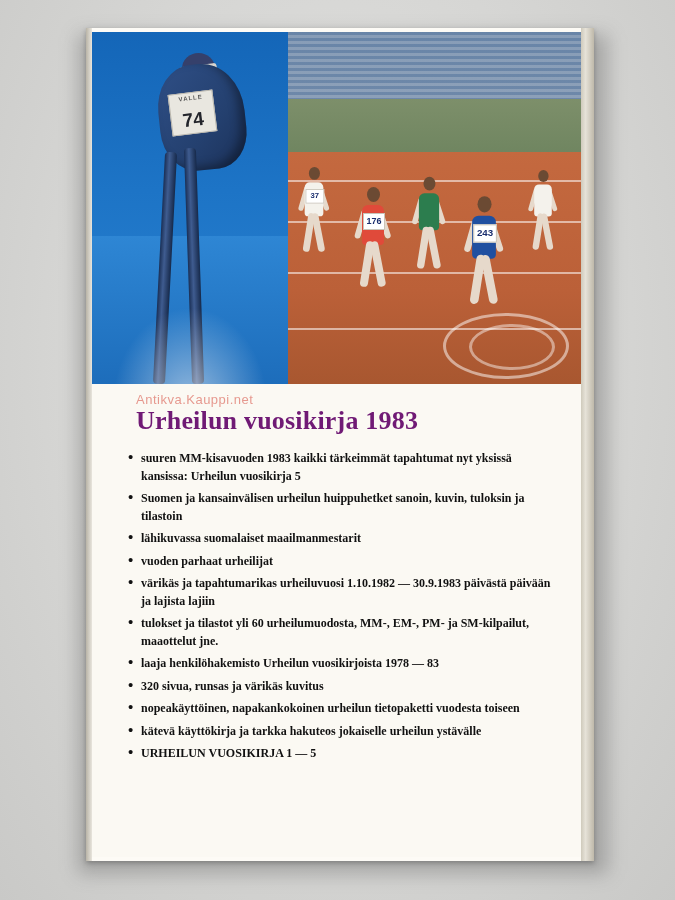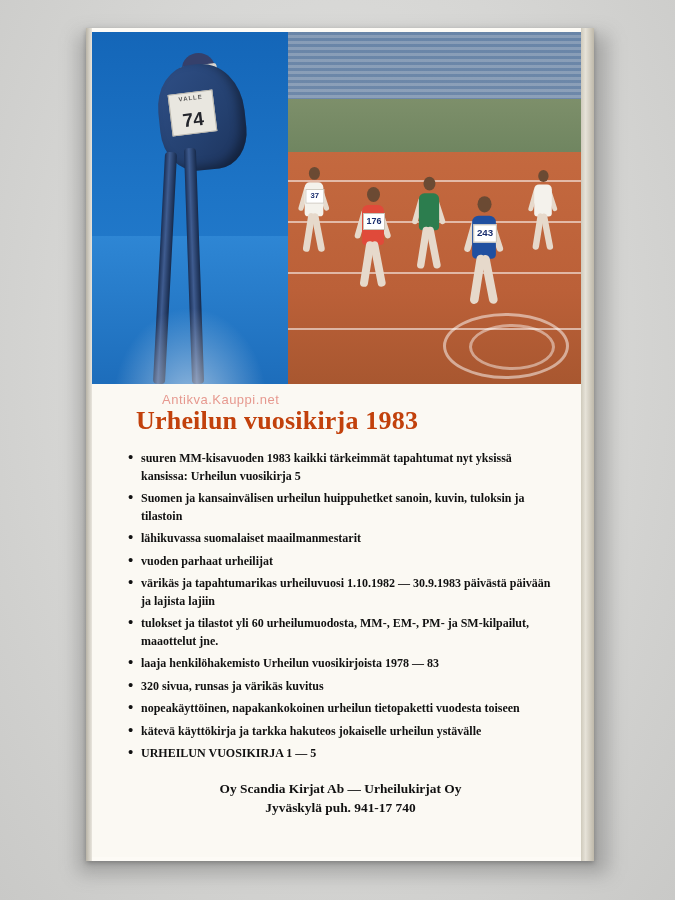--- a/index.html
+++ b/index.html
@@ -287,21 +287,21 @@
     bottom: 4px;
     background: #fbf9f3;
     padding: 22px 26px 10px 34px;
     box-sizing: border-box;
   }
 
   #title {
     font-family: "Liberation Serif", serif;
     font-size: 26px;
     font-weight: bold;
-    color: #c2410c;
+    color: #701a75;
     letter-spacing: 0.2px;
     margin: 0 0 14px 10px;
   }
 
   ul#bullets {
     list-style: none;
     margin: 0;
     padding: 0;
   }
   ul#bullets li {
@@ -328,21 +328,21 @@
     text-align: center;
     font-size: 13.4px;
     font-weight: bold;
     line-height: 19px;
     color: #111;
   }
 
   
   #watermark {
     position: absolute;
-    left: 162px;
+    left: 136px;
     top: 392px;
     font-family: "Liberation Sans", sans-serif;
     font-size: 13px;
     color: rgba(214, 72, 60, 0.55);
     letter-spacing: 0.5px;
     pointer-events: none;
     user-select: none;
   }
 </style>
 </head>
@@ -442,23 +442,19 @@
         <li>vuoden parhaat urheilijat</li>
         <li>värikäs ja tapahtumarikas urheiluvuosi 1.10.1982 — 30.9.1983 päivästä päivään ja lajista lajiin</li>
         <li>tulokset ja tilastot yli 60 urheilumuodosta, MM-, EM-, PM- ja SM-kilpailut, maaottelut jne.</li>
         <li>laaja henkilöhakemisto Urheilun vuosikirjoista 1978 — 83</li>
         <li>320 sivua, runsas ja värikäs kuvitus</li>
         <li>nopeakäyttöinen, napakankokoinen urheilun tietopaketti vuodesta toiseen</li>
         <li>kätevä käyttökirja ja tarkka hakuteos jokaiselle urheilun ystävälle</li>
         <li>URHEILUN VUOSIKIRJA 1 — 5</li>
       </ul>
 
-      <div id="publisher">
-        <div>Oy Scandia Kirjat Ab — Urheilukirjat Oy</div>
-        <div>Jyväskylä puh. 941-17 740</div>
-      </div>
     </div>
 
   </div>
 
   <div id="watermark">Antikva.Kauppi.net</div>
 
 </div>
 
 </body></html>

